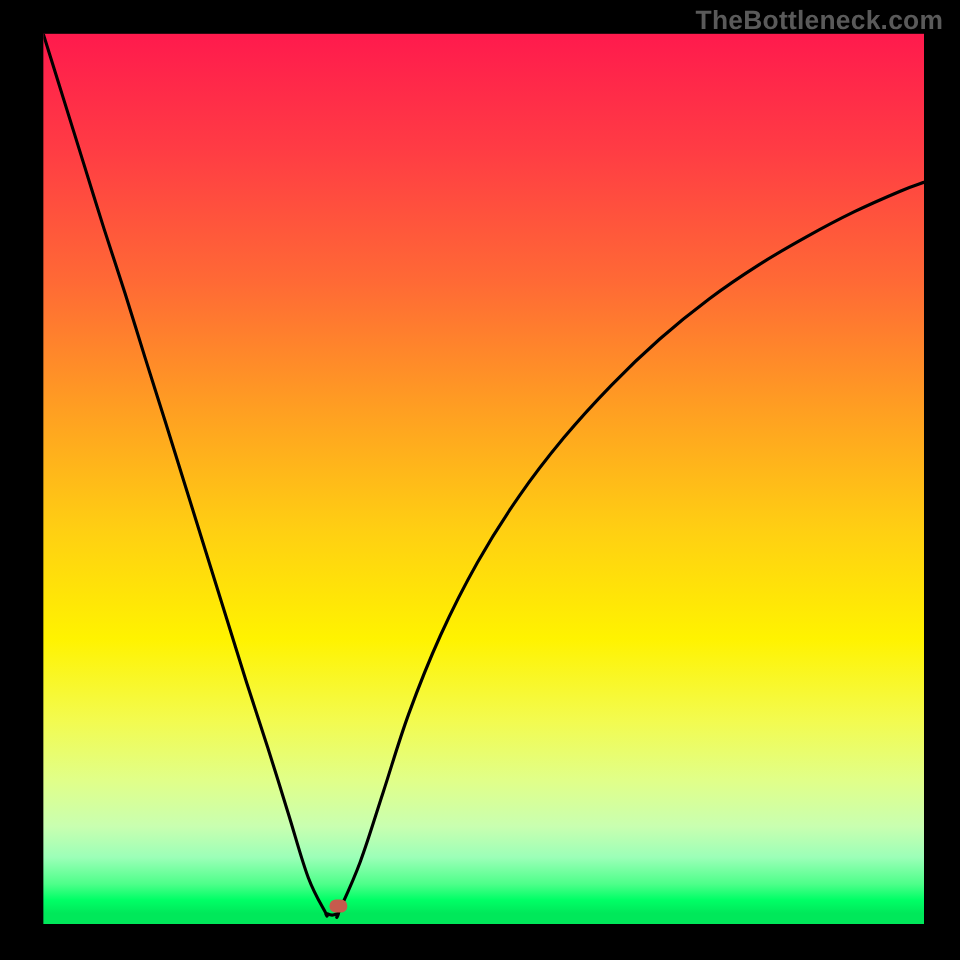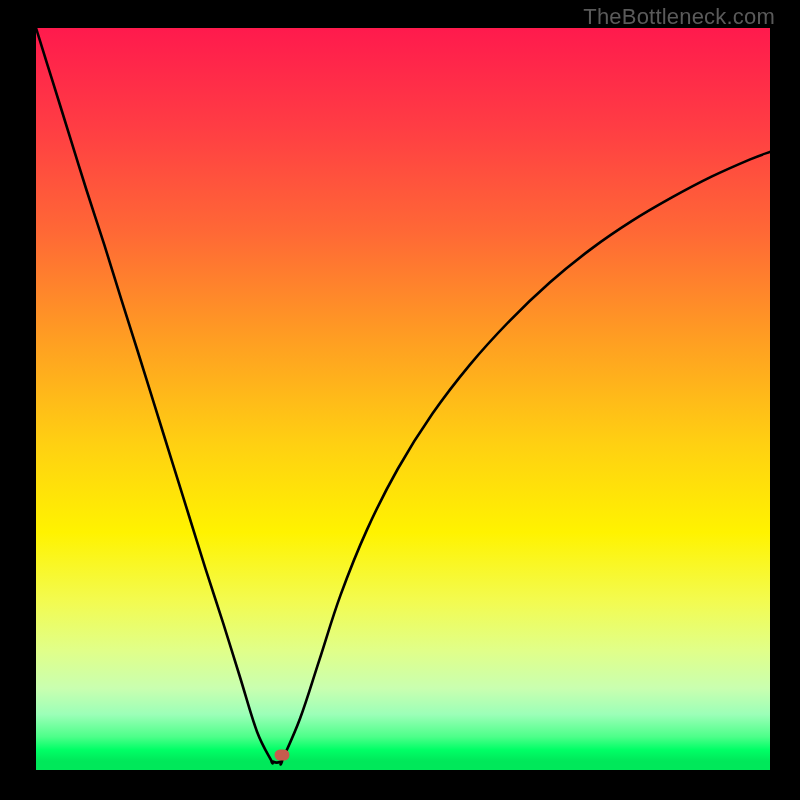--- a/index.html
+++ b/index.html
@@ -13,24 +13,24 @@
   }
   .stage {
     position: relative;
     width: 800px;
     height: 800px;
     background: #000;
   }
   .watermark {
     position: absolute;
     top: 4px;
-    right: 25px;
+    right: 14px;
     color: #5a5a5a;
     font-size: 22px;
-    font-weight: 400;
+    font-weight: 700;
     letter-spacing: 0.2px;
     z-index: 5;
   }
   .plot {
     position: absolute;
     left: 36px;
     top: 28px;
     width: 734px;
     height: 742px;
     overflow: hidden;

